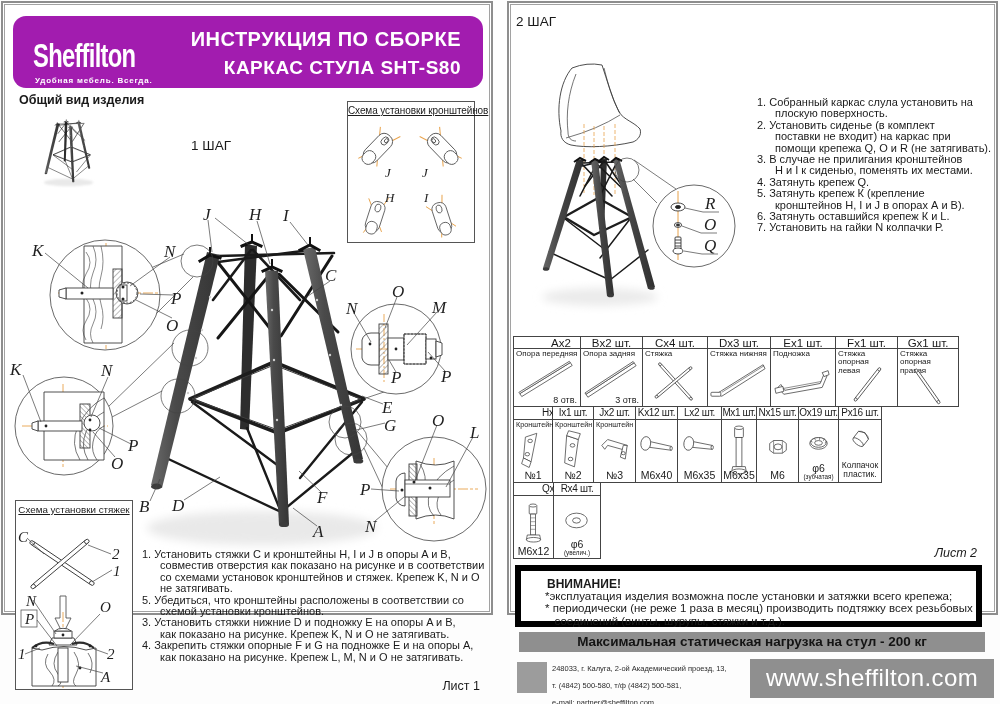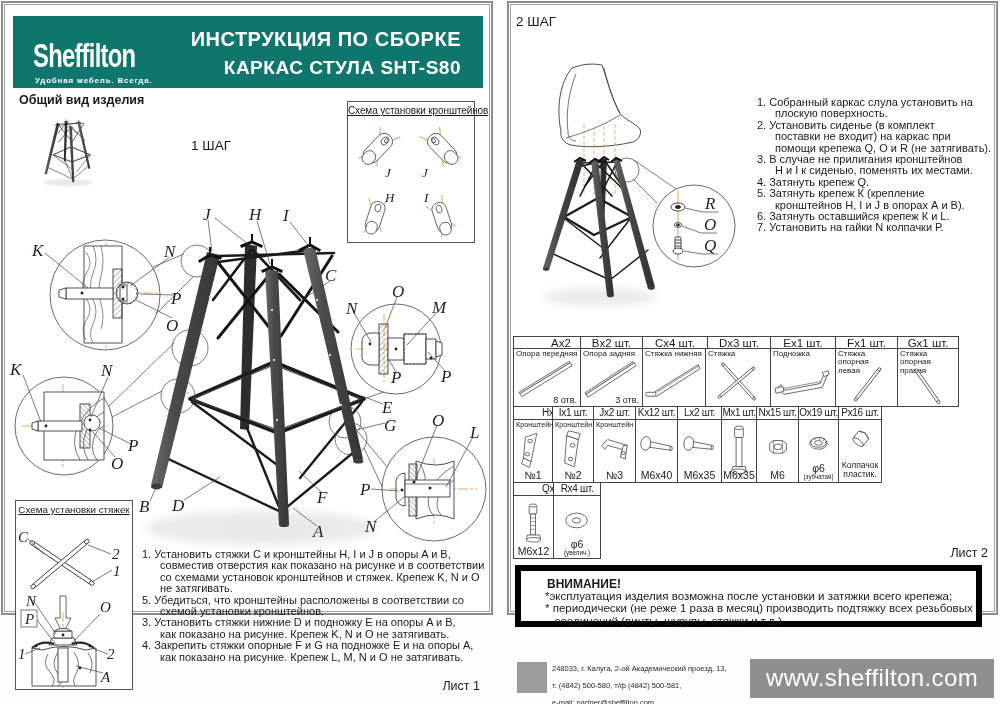--- a/index.html
+++ b/index.html
@@ -5,21 +5,21 @@
   * { margin:0; padding:0; box-sizing:border-box; }
   html,body { width:1000px; height:704px; background:#fdfdfd; font-family:"Liberation Sans", sans-serif; color:#1a1a1a; overflow:hidden; }
   .page { position:absolute; top:1px; height:614px; border:2px solid #8d8d8d; background:#fff; }
   .page-inner { position:absolute; inset:1px; border:1px solid #a2a2a2; }
   #page1 { left:1px; width:492px; }
   #page2 { left:507px; width:491px; }
   .content { position:absolute; inset:0; }
   .abs { position:absolute; }
 
   
-  .band { position:absolute; background:#0f766e; }
+  .band { position:absolute; background:#a21caf;border-radius:13px; }
   .logo { position:absolute; left:20px; top:23px; color:#fff; font-weight:bold; font-size:33px; letter-spacing:-1px; transform:scaleX(0.72); transform-origin:left top; line-height:1; }
   .tagline { position:absolute; left:22px; top:60px; color:#fff; font-weight:bold; font-size:8px; letter-spacing:0.8px; }
   .htitle { position:absolute; right:22px; color:#fff; font-weight:bold; text-align:center; letter-spacing:0.5px; }
   .ht1 { top:12px; font-size:20px; }
   .ht2 { top:41px; font-size:19px; }
 
   .seclabel { font-weight:bold; font-size:12.5px; }
   .steplabel { font-size:13.5px; }
 
   .schemebox { position:absolute; border:1px solid #555; background:#fff; }
@@ -585,44 +585,44 @@
         <div class="pcell pbody1" style="width:62px">
           <span class="pname">Опора задняя</span>
           <svg class="picon" viewBox="0 0 62 58">
             <g fill="#fff" stroke="#444" stroke-width="0.8">
               <polygon points="5,46 7,49 56,17 54,14"></polygon>
               <polygon points="5,46 54,14 53,12.7 4,44.7"></polygon>
             </g>
           </svg>
           <span class="pnote">3 отв.</span>
         </div>
-        <div class="pcell pbody1" style="width:63px">
-          <span class="pname">Стяжка нижняя</span>
-          <svg class="picon" viewBox="0 0 63 58">
-            <g fill="#fff" stroke="#444" stroke-width="0.8">
-              <polygon points="8,46 14,48 58,20 56,16"></polygon>
-              <rect x="3" y="44" width="10" height="4" rx="1"></rect>
-              <line x1="14" y1="44" x2="57" y2="17" stroke-width="0.6"></line>
-            </g>
-          </svg>
-        </div>
         <div class="pcell pbody1" style="width:65px">
           <span class="pname">Стяжка</span>
           <svg class="picon" viewBox="0 0 65 58">
             <g fill="#fff" stroke="#444" stroke-width="0.8">
               <g transform="translate(33,33) rotate(48)">
                   <rect x="-24" y="-1.3" width="48" height="2.6" rx="1.3"></rect>
                   <ellipse cx="-23.5" cy="0" rx="1.6" ry="1.3"></ellipse>
                   <ellipse cx="23.5" cy="0" rx="1.6" ry="1.3"></ellipse>
                 </g>
               <g transform="translate(31,34) rotate(-40)">
                   <rect x="-23" y="-1.3" width="46" height="2.6" rx="1.3"></rect>
                   <ellipse cx="-22.5" cy="0" rx="1.6" ry="1.3"></ellipse>
                   <ellipse cx="22.5" cy="0" rx="1.6" ry="1.3"></ellipse>
                 </g>
+            </g>
+          </svg>
+        </div>
+        <div class="pcell pbody1" style="width:63px">
+          <span class="pname">Стяжка нижняя</span>
+          <svg class="picon" viewBox="0 0 63 58">
+            <g fill="#fff" stroke="#444" stroke-width="0.8">
+              <polygon points="8,46 14,48 58,20 56,16"></polygon>
+              <rect x="3" y="44" width="10" height="4" rx="1"></rect>
+              <line x1="14" y1="44" x2="57" y2="17" stroke-width="0.6"></line>
             </g>
           </svg>
         </div>
         <div class="pcell pbody1" style="width:65px">
           <span class="pname">Подножка</span>
           <svg class="picon" viewBox="0 0 65 58">
             <g fill="#fff" stroke="#444" stroke-width="0.8">
               <polygon points="7,39 13,46 52,39 57,27 54,25 50,35 14,42 10,36"></polygon>
               <polygon points="4,40 12,38 13,43 5,45"></polygon>
               <polygon points="52,24 58,22 59,26 54,28"></polygon>
@@ -805,29 +805,30 @@
             <g fill="#fff" stroke="#444" stroke-width="0.8">
               <ellipse cx="23" cy="25" rx="11" ry="7.5"></ellipse>
               <ellipse cx="23" cy="25" rx="4" ry="2.7"></ellipse>
             </g>
           </svg>
           <span class="plabel">φ6<span class="sub">(увелич.)</span></span>
         </div>
       </div>
     </div>
 
-    <div class="sheet" style="right:8px;top:543px;">Лист 2</div>
+    <div class="sheet" style="right:19px;top:543px;font-style:italic;">Лист 2</div>
 
     <div class="warnbox" style="left:6px;top:562px;width:467px;height:62px;">
       <div class="warntitle">ВНИМАНИЕ!</div>
       <div class="warnbody">*эксплуатация изделия возможна после установки и затяжки всего крепежа;
 * периодически (не реже 1 раза в месяц) производить подтяжку всех резьбовых
 &nbsp;&nbsp;&nbsp;соединений (винты, шурупы, стяжки и т.д.).</div>
     </div>
 
+    <div class="loadband" style="left:10px;top:629px;width:466px;height:20px;line-height:20px;">Максимальная статическая нагрузка на стул - 200 кг</div>
 
     <div class="footsq" style="left:8px;top:659px;width:30px;height:31px;"></div>
     <div class="addr" style="left:43px;top:657px;">248033, г. Калуга, 2-ой Академический проезд, 13,
 т. (4842) 500-580, т/ф (4842) 500-581,
 e-mail: partner@sheffilton.com</div>
     <div class="wwwbox" style="left:241px;top:656px;width:244px;height:39px;line-height:38px;">www.sheffilton.com</div>
   </div>
 </div>
 
 </body></html>

